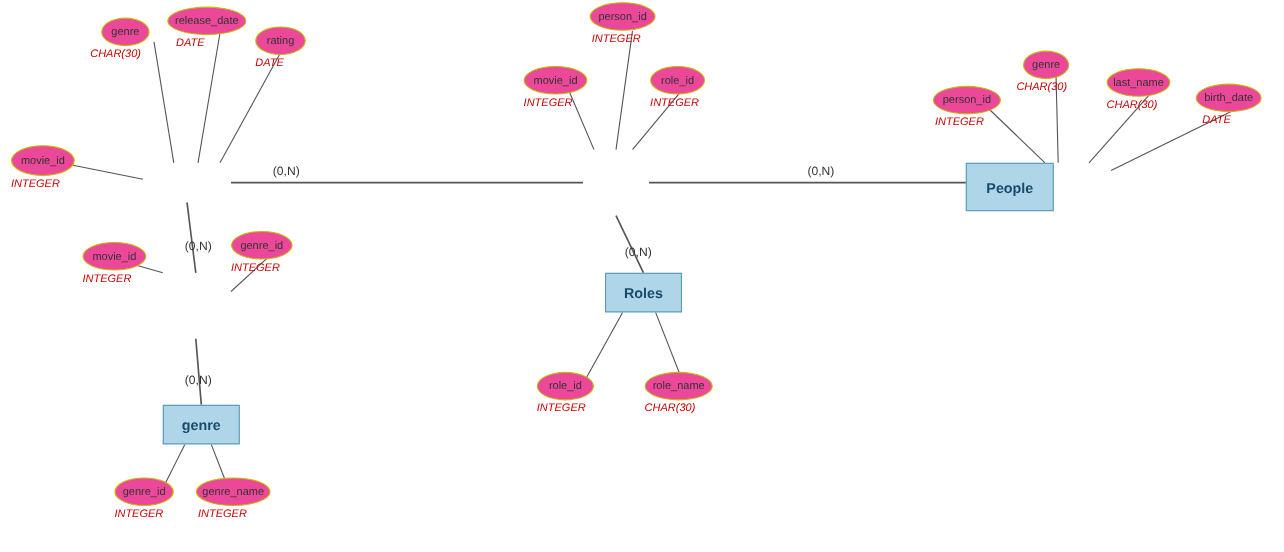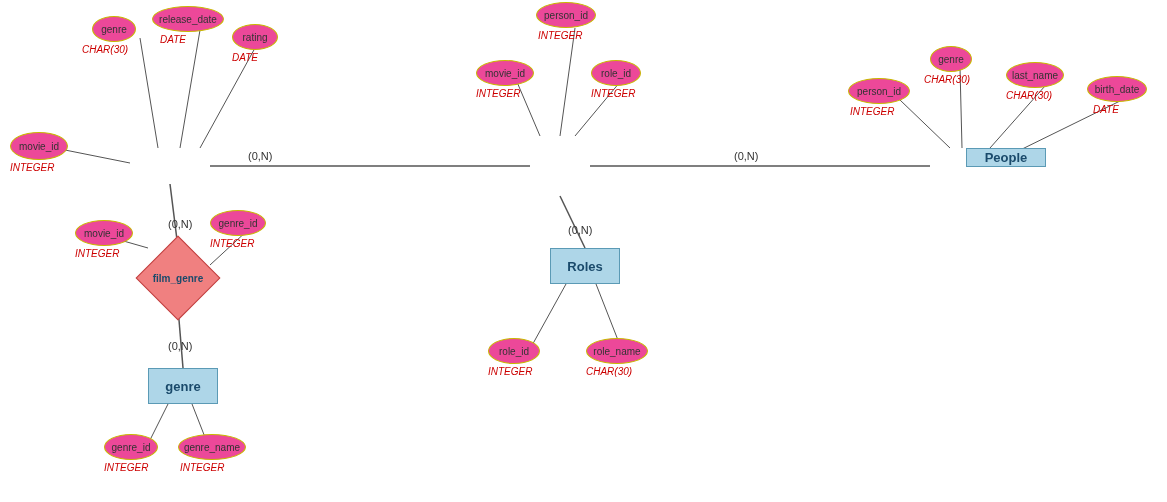--- a/index.html
+++ b/index.html
@@ -109,35 +109,31 @@
 
     <line x1="145" y1="450" x2="168" y2="404" stroke="#555" stroke-width="1"></line>
 
     <line x1="210" y1="450" x2="192" y2="404" stroke="#555" stroke-width="1"></line>
 
     <line x1="525" y1="358" x2="566" y2="284" stroke="#555" stroke-width="1"></line>
 
     <line x1="625" y1="358" x2="596" y2="284" stroke="#555" stroke-width="1"></line>
   </svg>
 
-  <div class="entity" style="left:966px;top:148px;width:80px;height:19px;">
+  <div class="entity" style="left:878px;top:148px;width:80px;height:44px;">
     <span>People</span>
   </div>
   <div class="entity" style="left:148px;top:368px;width:70px;height:36px;">
     <span>genre</span>
   </div>
   <div class="entity" style="left:550px;top:248px;width:70px;height:36px;">
     <span>Roles</span>
   </div>
 
 
-  <div style="position:absolute;left:148px;top:248px;width:60px;height:60px;z-index:10;">
-    <div style="width:60px;height:60px;background:#f08080;border:1.5px solid #c04040;transform:rotate(45deg);"></div>
-    <div style="position:absolute;top:50%;left:50%;transform:translate(-50%,-50%);font-size:10px;font-weight:bold;color:#1a4a6b;white-space:nowrap;z-index:20;">film_genre</div>
-  </div>
 
   <div class="attribute" style="left:10px;top:132px;width:58px;height:28px;">movie_id</div>
   <div class="attr-type" style="left:10px;top:162px;">INTEGER</div>
 
   <div class="attribute" style="left:92px;top:16px;width:44px;height:26px;">genre</div>
   <div class="attr-type" style="left:82px;top:44px;">CHAR(30)</div>
 
   <div class="attribute" style="left:152px;top:6px;width:72px;height:26px;">release_date</div>
   <div class="attr-type" style="left:160px;top:34px;">DATE</div>
 

